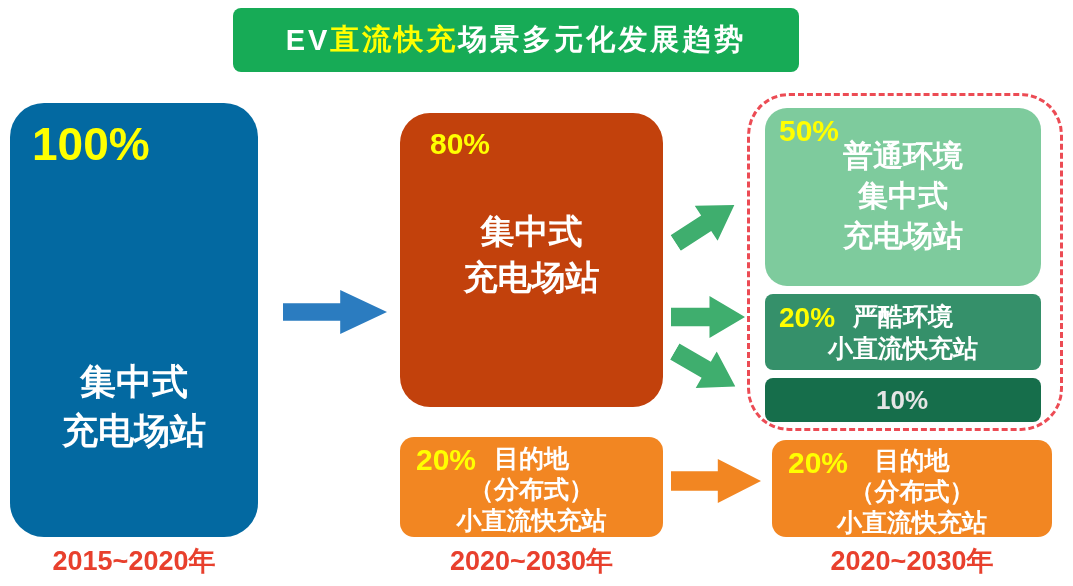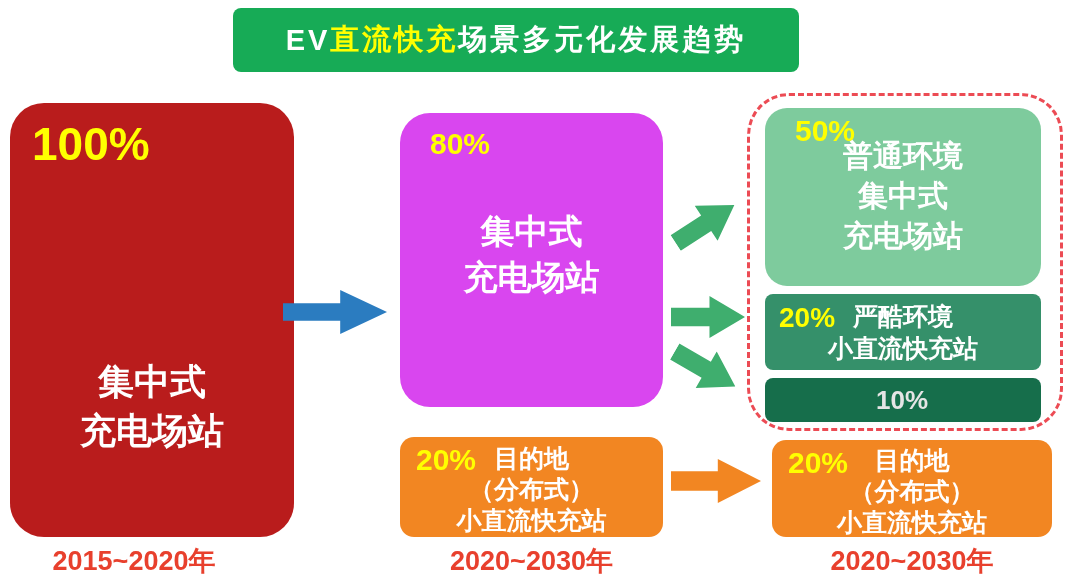--- a/index.html
+++ b/index.html
@@ -28,36 +28,36 @@
   .title-banner .hl { color: #ffff00; }
 
   
   .box { position: absolute; box-sizing: border-box; }
   .pct { color: #ffff00; font-weight: bold; }
   .corner-pct { position: absolute; }
 
   
   .stage1-box {
     left: 10px; top: 103px;
-    width: 284px; height: 434px;
-    background: #b91c1c;
+    width: 248px; height: 434px;
+    background: #0369a1;
     border-radius: 34px;
   }
   .stage1-box .corner-pct { top: 14px; left: 22px; font-size: 46px; }
   .stage1-box .center-label {
     position: absolute; left: 0; top: 255px; width: 100%;
     text-align: center; color: #ffffff; font-weight: bold;
     font-size: 36px; line-height: 1.35;
   }
 
   
   .stage2-box {
     left: 400px; top: 113px;
     width: 263px; height: 294px;
-    background: #d946ef;
+    background: #c2410c;
     border-radius: 30px;
   }
   .stage2-box .corner-pct { top: 14px; left: 30px; font-size: 30px; }
   .stage2-box .center-label {
     position: absolute; left: 0; top: 96px; width: 100%;
     text-align: center; color: #ffffff; font-weight: bold;
     font-size: 34px; line-height: 1.35;
   }
 
   
@@ -92,21 +92,21 @@
     border: 3px dashed #ec4b54;
     border-radius: 42px;
     box-sizing: border-box;
   }
   .s3-top {
     left: 15px; top: 12px; width: 276px; height: 178px;
     background: #7ecb9d; border-radius: 22px;
     text-align: center; color: #ffffff; font-weight: bold;
     padding-top: 28px; box-sizing: border-box;
   }
-  .s3-top .corner-pct { top: 6px; left: 14px; font-size: 30px; margin-left: 16px; }
+  .s3-top .corner-pct { top: 6px; left: 14px; font-size: 30px; }
   .s3-top .line { font-size: 30px; line-height: 40px; }
   .s3-mid {
     left: 15px; top: 198px; width: 276px; height: 76px;
     background: #35906a; border-radius: 8px;
     text-align: center; color: #ffffff; font-weight: bold;
     padding-top: 6px; box-sizing: border-box;
   }
   .s3-mid .corner-pct { top: 8px; left: 14px; font-size: 28px; }
   .s3-mid .line { font-size: 25px; line-height: 32px; }
   .s3-bot {

